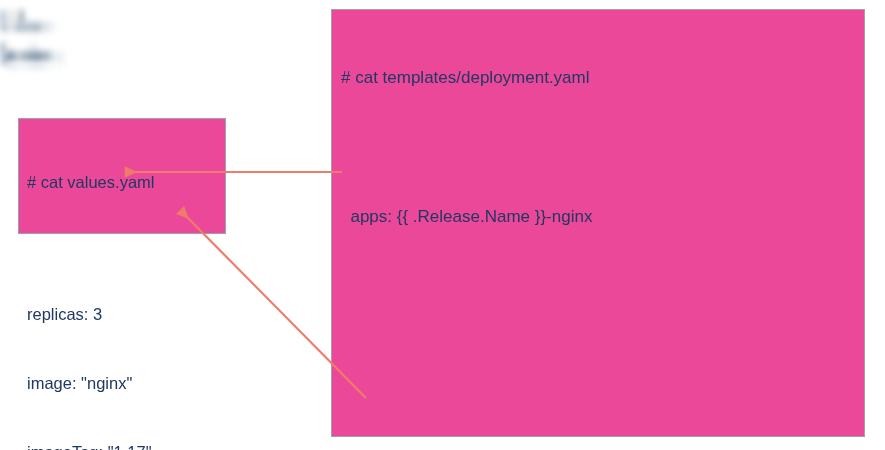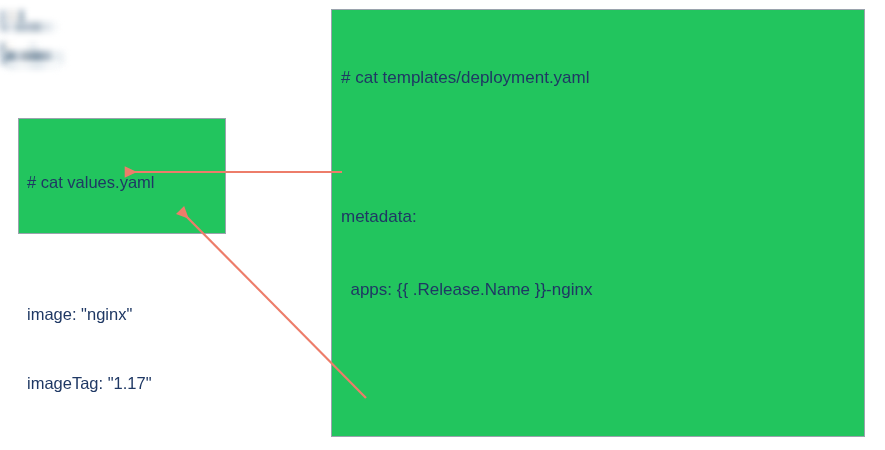--- a/index.html
+++ b/index.html
@@ -75,21 +75,21 @@
     background: linear-gradient(90deg,
       #eef3f6 0%, #eef3f6 20%,
       #f7f9fa 20%, #f7f9fa 45%,
       #eaf0f4 45%, #eaf0f4 70%,
       #f9fbfc 70%, #f9fbfc 100%);
   }
 
   
   .code-box {
     position: absolute;
-    background: #22c55e;
+    background: #ec4899;
     border: 1px solid #9aa3ad;
     box-sizing: border-box;
     color: #1f3864;
     font-family: "Liberation Sans", sans-serif;
     white-space: pre;
   }
   #values-box {
     left: 18px;
     top: 118px;
     width: 208px;
@@ -133,28 +133,28 @@
   <div class="redact-line r1"></div>
   <div class="redact-line r1b"></div>
   <div class="redact-line r2"></div>
   <div class="redact-line r2b"></div>
   <div class="redact-line r2c"></div>
 </div>
 
 <div class="code-box" id="values-box">
   <span class="code-line"># cat values.yaml</span>
   <span class="blank-line"></span>
+  <span class="code-line">replicas: 3</span>
   <span class="code-line">image: "nginx"</span>
   <span class="code-line">imageTag: "1.17"</span>
 </div>
 
 <div class="code-box" id="deployment-box">
   <span class="code-line"># cat templates/deployment.yaml</span>
   <span class="blank-line"></span>
-  <span class="code-line">metadata:</span>
   <span class="code-line">  apps: {{ .Release.Name }}-nginx</span>
   
   
   
   
   
   
   
   
   

